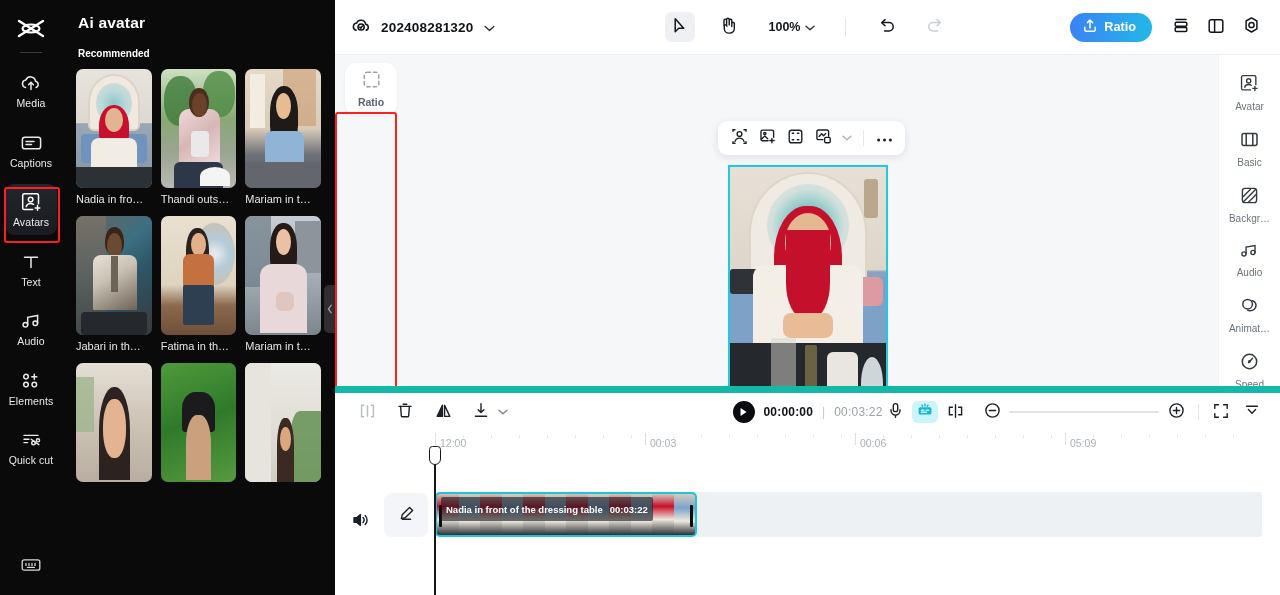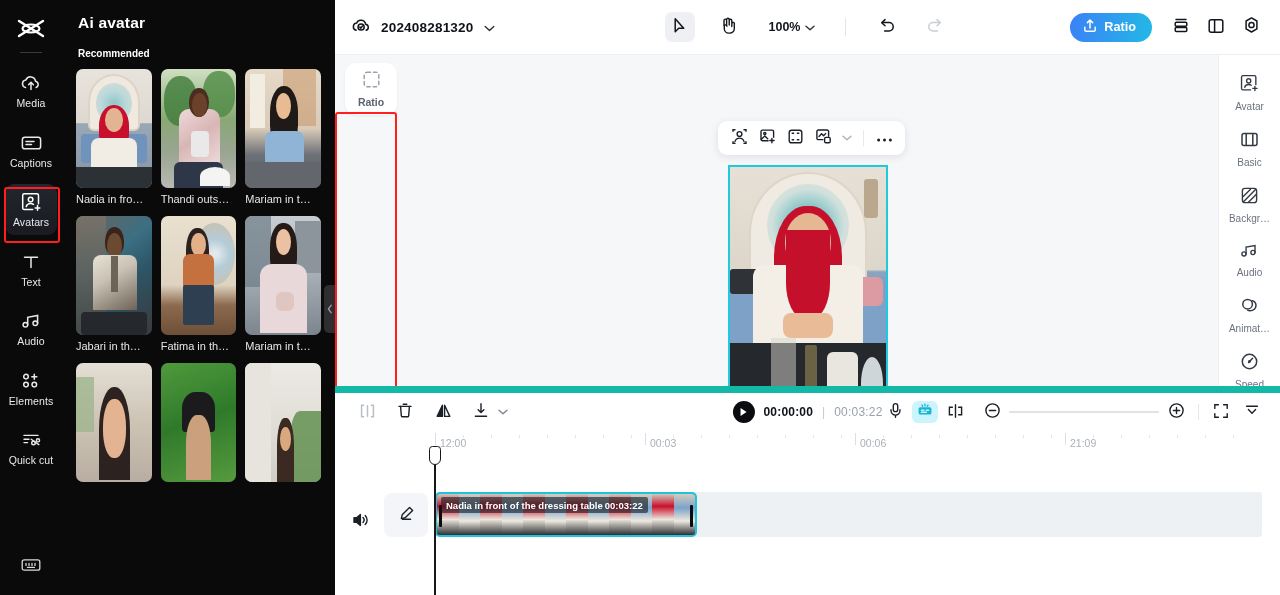--- a/index.html
+++ b/index.html
@@ -181,21 +181,21 @@
   .edit-btn {
     position:absolute; left:49px; top:1px; width:44px; height:44px; border-radius:8px;
     background:#f3f5f8; display:flex; align-items:center; justify-content:center; cursor:pointer;
   }
   .clip {
     position:absolute; left:100px; top:0px; width:262px; height:45px;
     border:2px solid #1fc3dc; border-radius:5px; overflow:hidden; background:#55646f; cursor:pointer;
   }
   .clip-strip { position:absolute; inset:0; display:flex; }
   .clip-lab {
-    position:absolute; left:4px; top:3px; height:16px; display:flex; align-items:center; gap:2px;
+    position:absolute; left:4px; top:3px; height:24px; display:flex; align-items:center; gap:7px;
     padding:0 5px; background:rgba(25,28,32,.62); border-radius:2px;
   }
   .clip-lab span { color:#fff; font-size:9.5px; font-weight:700; white-space:nowrap; }
   .clip-edge { position:absolute; top:11px; width:3px; height:22px; background:#0a0c10; border-radius:1px;}
   .tl-shade { position:absolute; left:100px; top:0; right:18px; height:45px; background:#eef1f4; border-radius:3px;}
   .play-head { position:absolute; left:99px; top:-40px; width:1.8px; height:162px; background:#16181d; z-index:12;}
   .ph-knob {
     position:absolute; left:94px; top:-46px; width:12px; height:19px; background:#fff;
     border:1.6px solid #16181d; border-radius:4px 4px 7px 7px; z-index:13;
   }
@@ -812,21 +812,21 @@
         <div class="rl-major" style="left:520px;"></div>
         <div class="rl-lab" style="left:525px;">00:06</div>
         <div class="rl-minor" style="left:548px;"></div>
           <div class="rl-minor" style="left:576px;"></div>
         <div class="rl-minor" style="left:604px;"></div>
           <div class="rl-minor" style="left:632px;"></div>
         <div class="rl-minor" style="left:660px;"></div>
           <div class="rl-minor" style="left:688px;"></div>
         <div class="rl-minor" style="left:716px;"></div>
         <div class="rl-major" style="left:730px;"></div>
-        <div class="rl-lab" style="left:735px;">21:09</div>
+        <div class="rl-lab" style="left:735px;">05:09</div>
         <div class="rl-minor" style="left:758px;"></div>
           <div class="rl-minor" style="left:786px;"></div>
         <div class="rl-minor" style="left:814px;"></div>
           <div class="rl-minor" style="left:842px;"></div>
         <div class="rl-minor" style="left:870px;"></div>
           <div class="rl-minor" style="left:898px;"></div>
       </div>
 
       <div class="track-row">
         <div class="tl-shade"></div>

